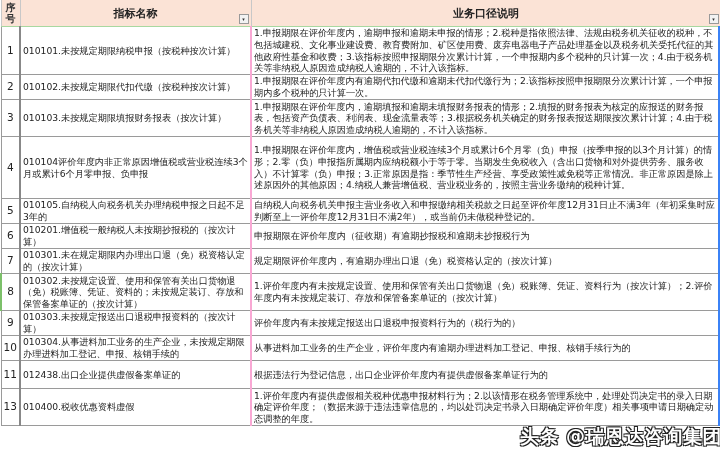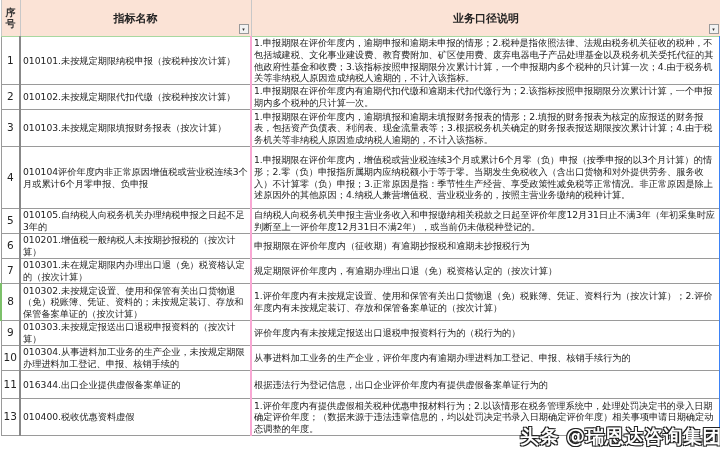--- a/index.html
+++ b/index.html
@@ -6,21 +6,21 @@
     body { width: 720px; height: 461px; overflow: hidden; font-family: "DejaVu Sans", sans-serif; }
     table.grid { border-collapse: collapse; table-layout: fixed; width: 720px; }
     table.grid col.c-no { width: 19px; }
     table.grid col.c-name { width: 231px; }
     table.grid col.c-desc { width: 470px; }
     th {
       background: #fbe3d6;
       color: #222;
       font-weight: bold;
       font-size: 11px;
-      height: 36px;
+      height: 26px;
       border-left: 1px solid #c8c8c8;
       border-right: 1px solid #c8c8c8;
       border-bottom: 1px solid #a8d8a0;
       position: relative;
       padding: 0;
     }
     th.no { font-size: 10px; line-height: 11px; color: #333; }
     .filter-btn {
       position: absolute; right: 2px; bottom: 2px;
       width: 8px; height: 8px; border: 1px solid #999; background: #f2f2f2;
@@ -31,21 +31,21 @@
       line-height: 11.6px;
       color: #222;
       vertical-align: middle;
       padding: 0 2px;
       border: 1px solid #9a9a9a;
       overflow: hidden;
       word-break: break-all;
     }
     td.no { text-align: center; font-size: 10.5px; padding: 0; border-right: 2px solid #888; }
     td.name { border-right: 2px solid #f9a8d4; }
-    td.desc { border-right: 4px solid #3b82f6; }
+    td.desc { border-right: 6px solid #3b82f6; }
     tr.r8 td.no { border-left: 2px solid #7cc06a; }
     .watermark {
       position: absolute; left: 520px; top: 424px;
       font-size: 19px; color: #ffffff; font-weight: bold;
       text-shadow: -1px -1px 0 #222, 1px -1px 0 #222, -1px 1px 0 #222, 1px 1px 0 #222;
       letter-spacing: 0.5px;
       white-space: nowrap;
     }
   </style>
 </head>
@@ -116,21 +116,21 @@
       <td class="name">010303.未按规定报送出口退税申报资料的（按次计算）</td>
       <td class="desc">评价年度内有未按规定报送出口退税申报资料行为的（税行为的）</td>
     </tr>
     <tr style="height:25px">
       <td class="no">10</td>
       <td class="name">010304.从事进料加工业务的生产企业，未按规定期限办理进料加工登记、申报、核销手续的</td>
       <td class="desc">从事进料加工业务的生产企业，评价年度内有逾期办理进料加工登记、申报、核销手续行为的</td>
     </tr>
     <tr style="height:28px">
       <td class="no">11</td>
-      <td class="name">016344.出口企业提供虚假备案单证的</td>
+      <td class="name">012438.出口企业提供虚假备案单证的</td>
       <td class="desc">根据违法行为登记信息，出口企业评价年度内有提供虚假备案单证行为的</td>
     </tr>
     <tr style="height:37px">
       <td class="no">13</td>
       <td class="name">010400.税收优惠资料虚假</td>
       <td class="desc">1.评价年度内有提供虚假相关税种优惠申报材料行为；2.以该情形在税务管理系统中，处理处罚决定书的录入日期确定评价年度；（数据来源于违法违章信息的，均以处罚决定书录入日期确定评价年度）相关事项申请日期确定动态调整的年度。</td>
     </tr>
   </tbody>
 </table>
 

